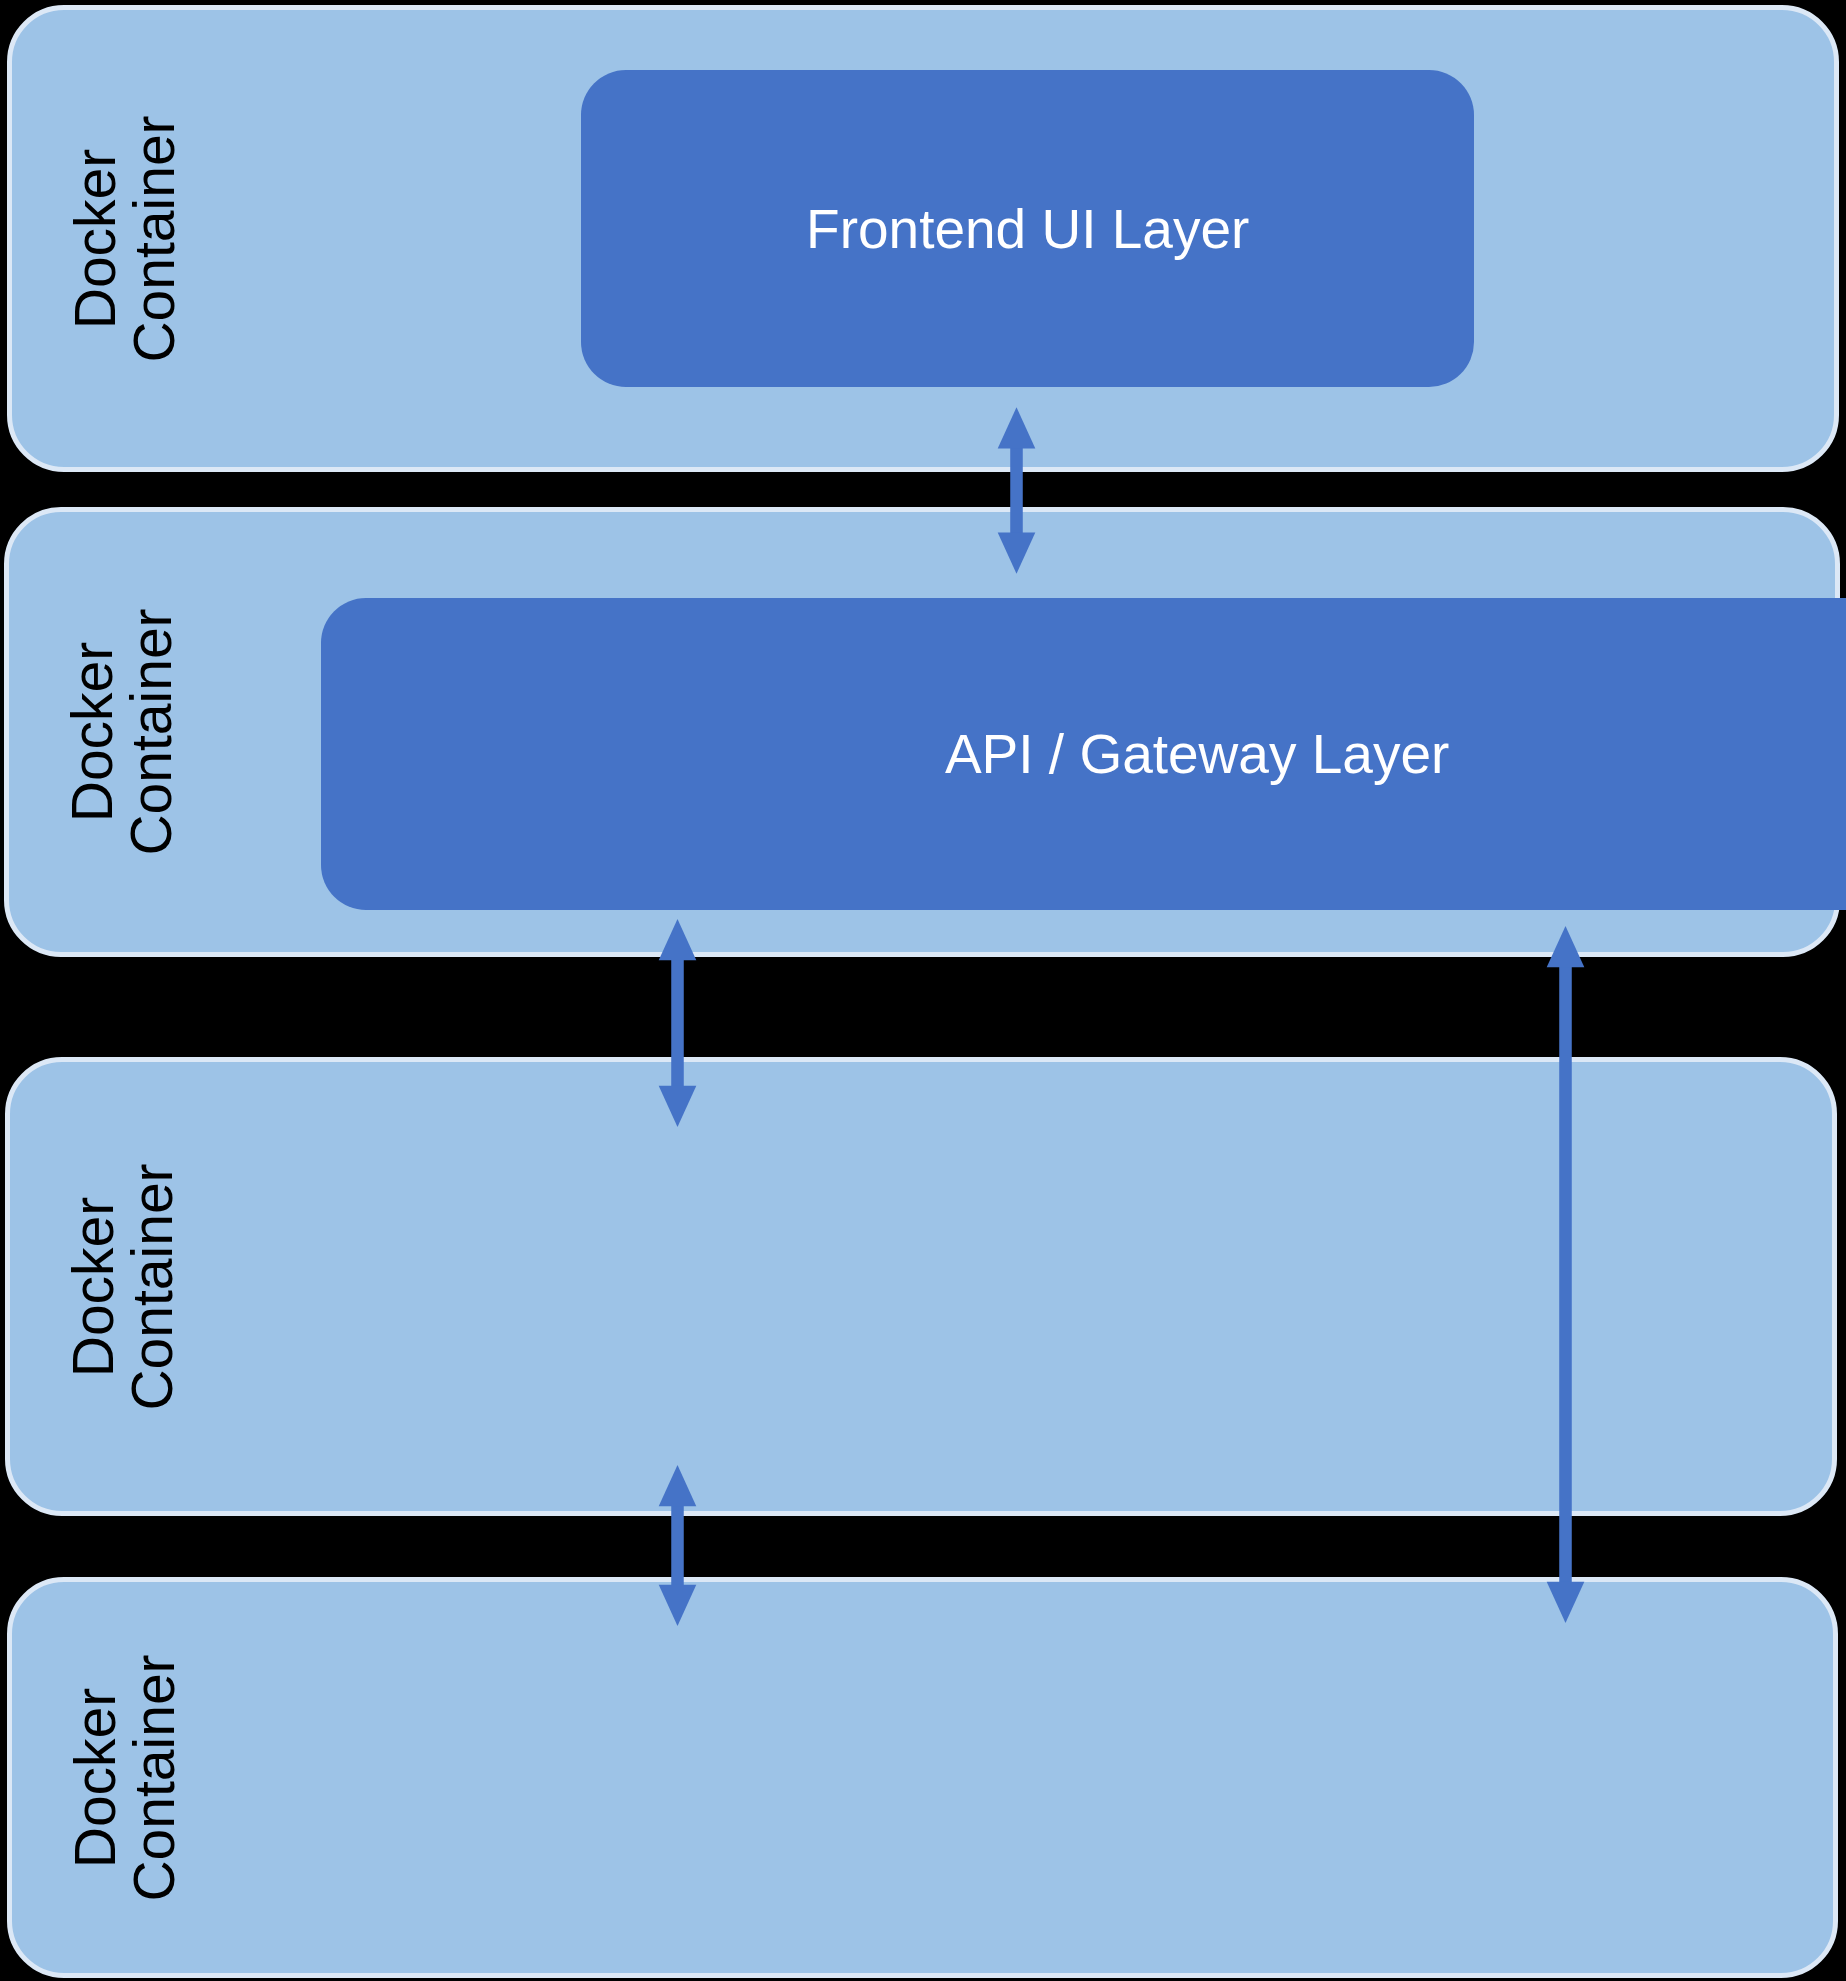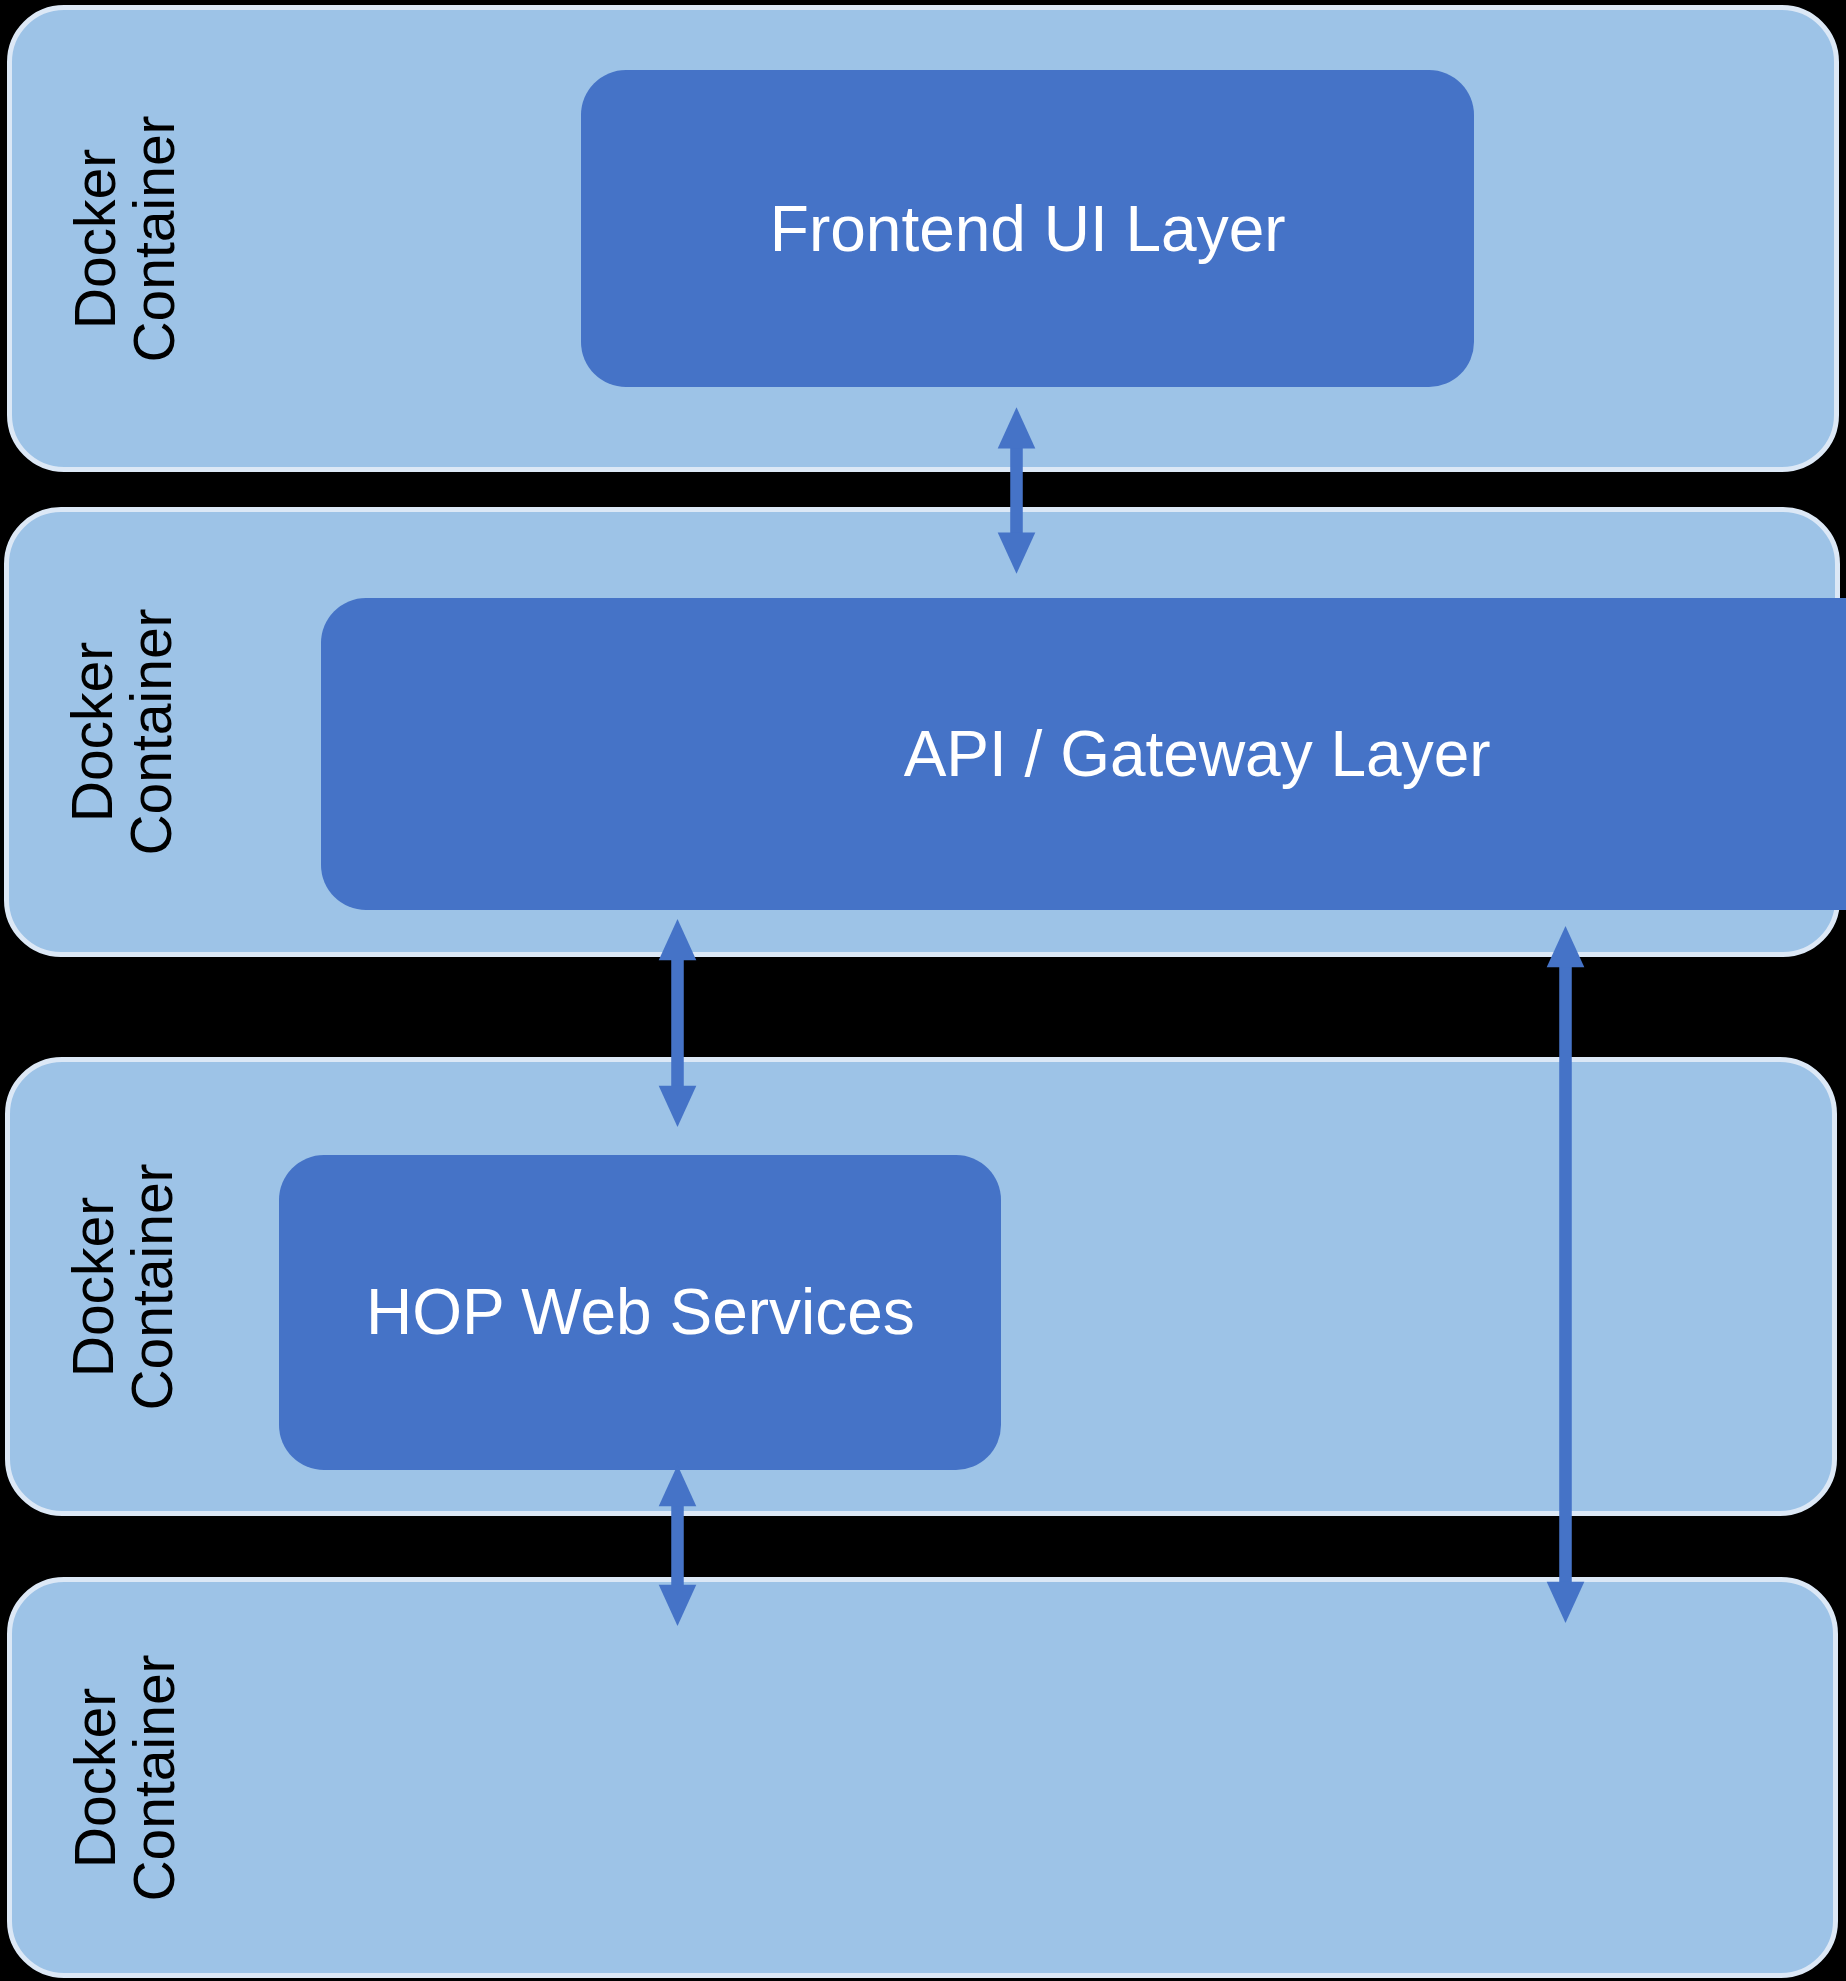--- a/index.html
+++ b/index.html
@@ -45,21 +45,21 @@
 
   .box {
     position: absolute;
     background: #4573c7;
     border-radius: 45px;
     color: #ffffff;
     display: flex;
     align-items: center;
     justify-content: center;
     text-align: center;
-    font-size: 64px;
+    font-size: 55px;
     line-height: 1.1;
   }
   .box.b1 { left: 569px; top: 60px;  width: 893px;  height: 317px; }
   .box.b2 { left: 312px; top: 86px;  width: 1753px; height: 312px; justify-content: center; }
   .box.b3 { left: 269px; top: 93px; width: 722px;  height: 315px; }
   .box.b4 { left: 248px; top: 51px;  width: 1485px; height: 315px; }
 
   .arrow {
     position: absolute;
     z-index: 5;
@@ -83,23 +83,20 @@
 
   <div class="container c2">
     <div class="vlabel">Docker Container</div>
     <div class="box b2">
       <span>API / Gateway Layer</span>
     </div>
   </div>
 
   <div class="container c3">
     <div class="vlabel">Docker Container</div>
-    <div class="box b3">
-      <span>HOP Web Services</span>
-    </div>
   </div>
 
   <div class="container c4">
     <div class="vlabel">Docker Container</div>
   </div>
 
   <svg class="arrow a1" width="43" height="167" viewBox="0 0 48 186">
     <line x1="24" y1="38" x2="24" y2="148" stroke="#4573c7" stroke-width="14"></line>
     <polygon points="24,0 3,46 45,46" fill="#4573c7"></polygon>
     <polygon points="24,186 3,140 45,140" fill="#4573c7"></polygon>

